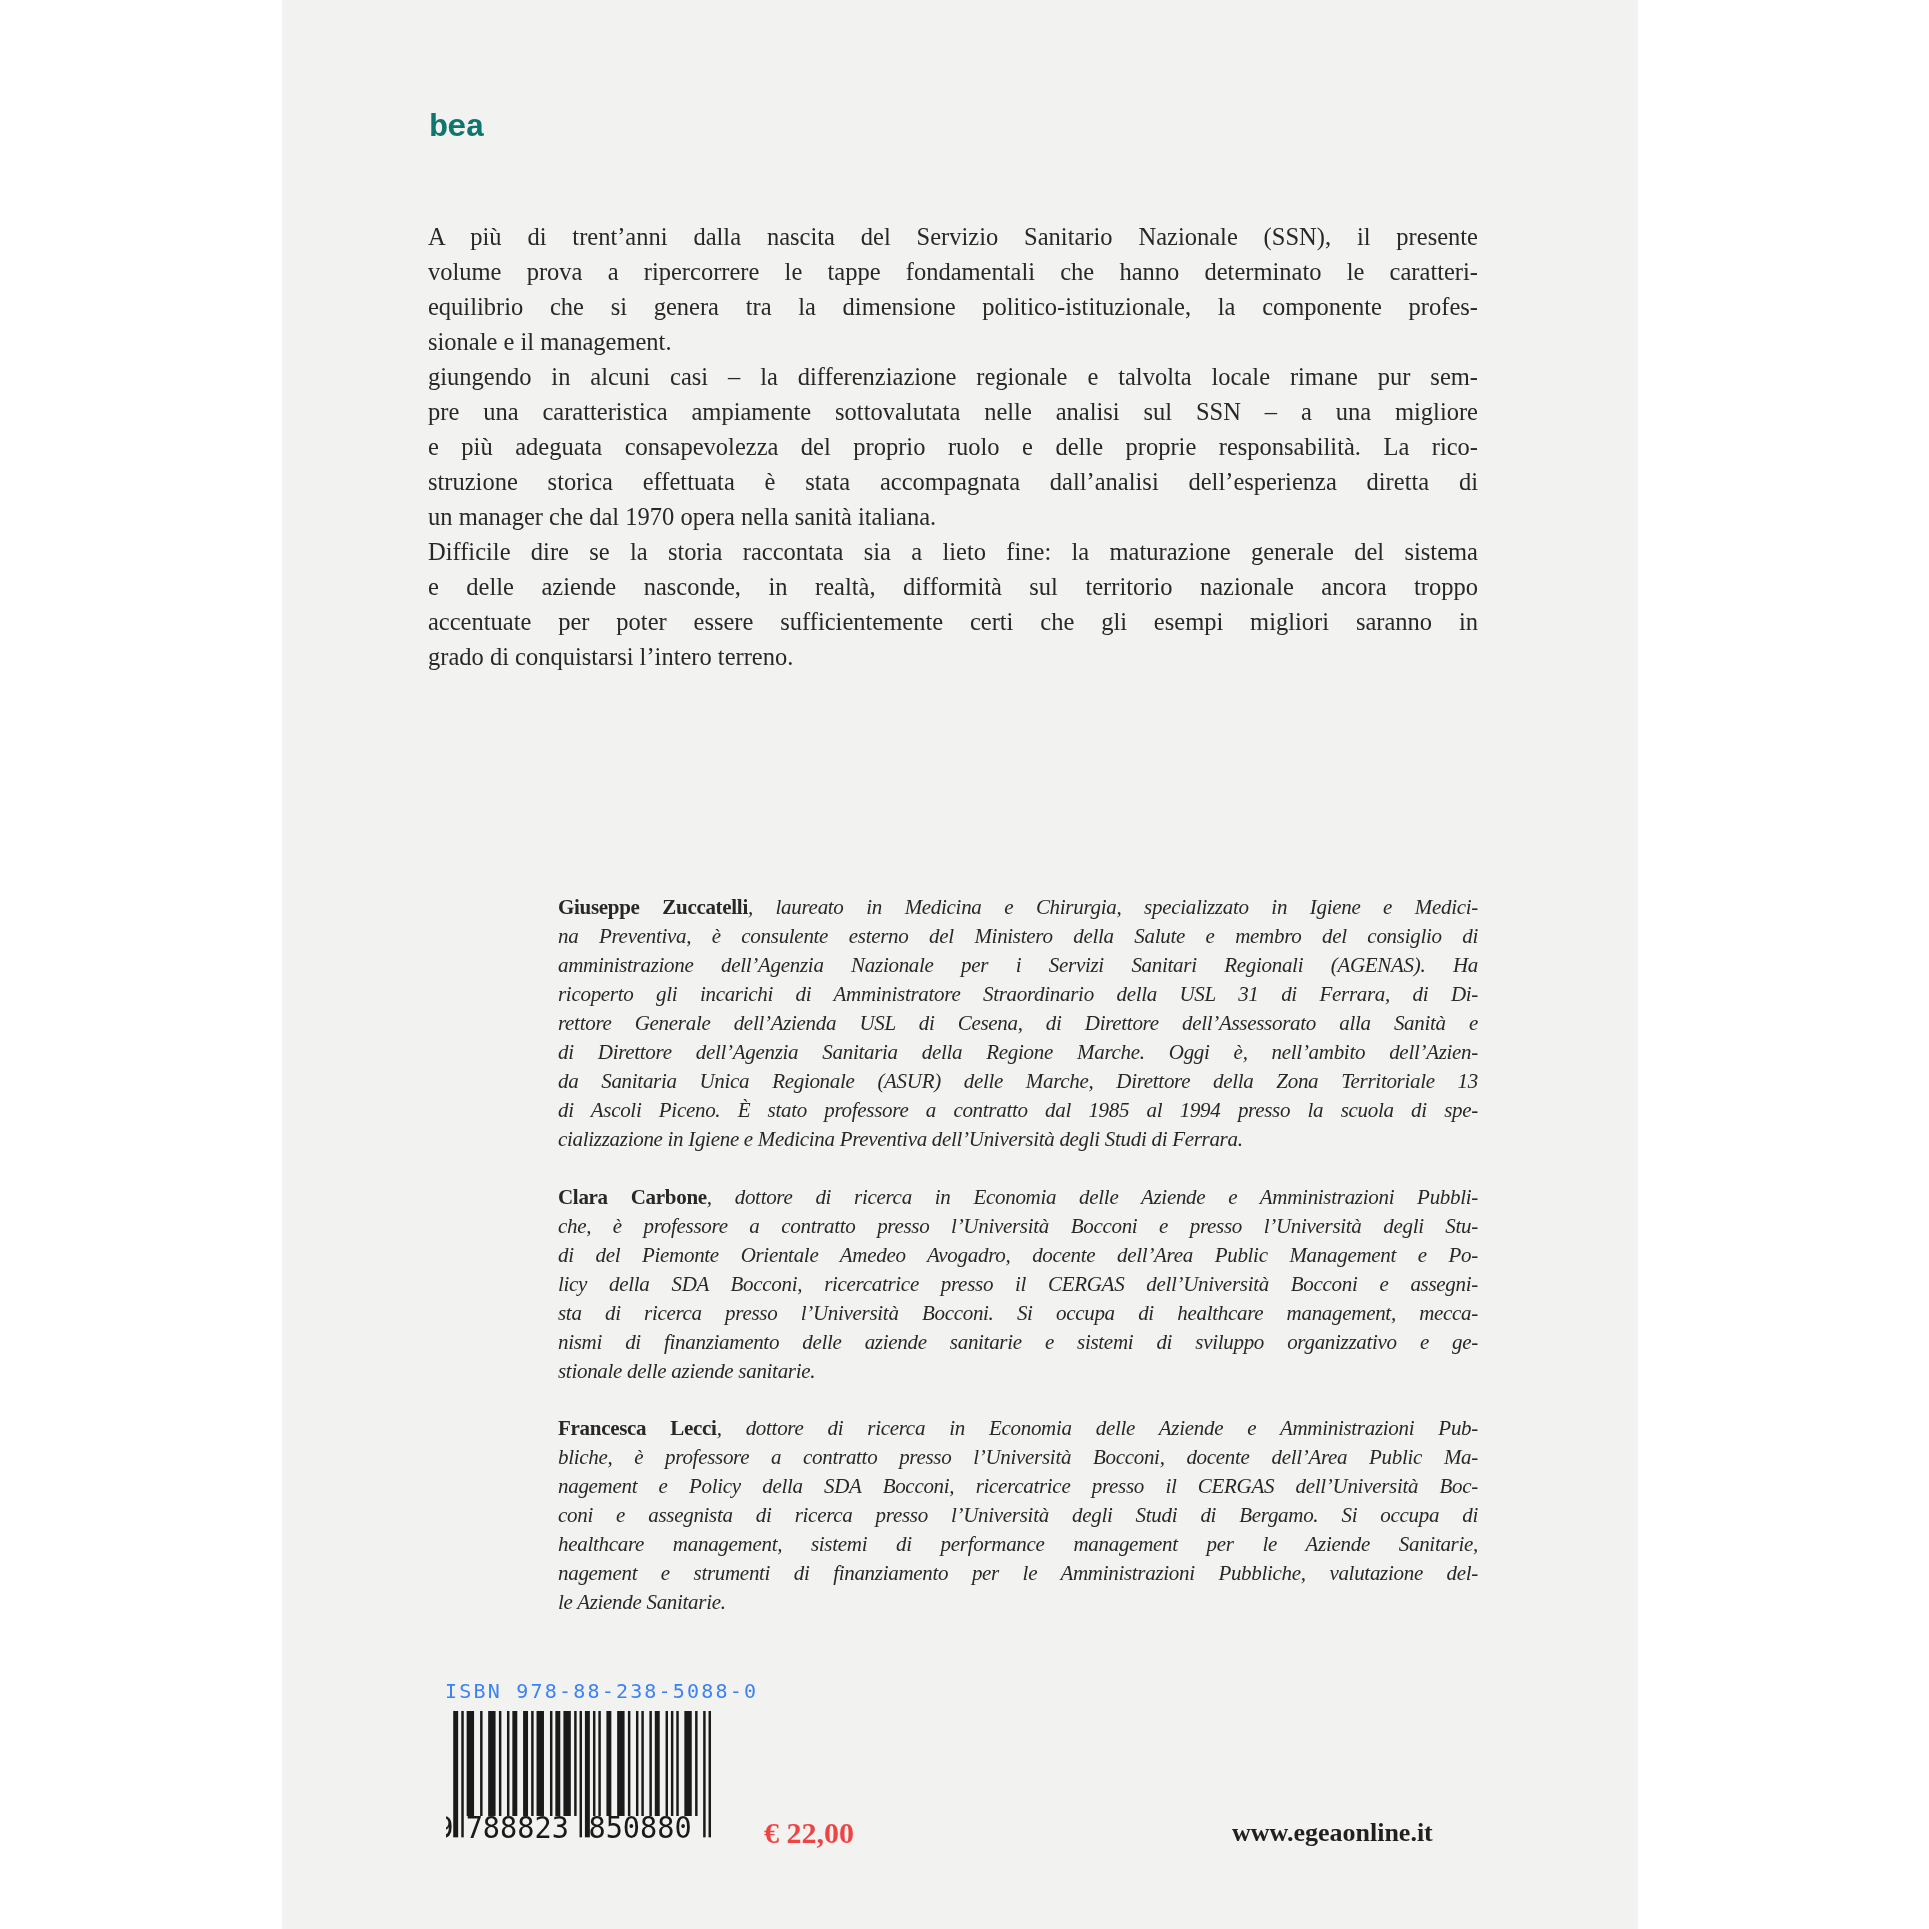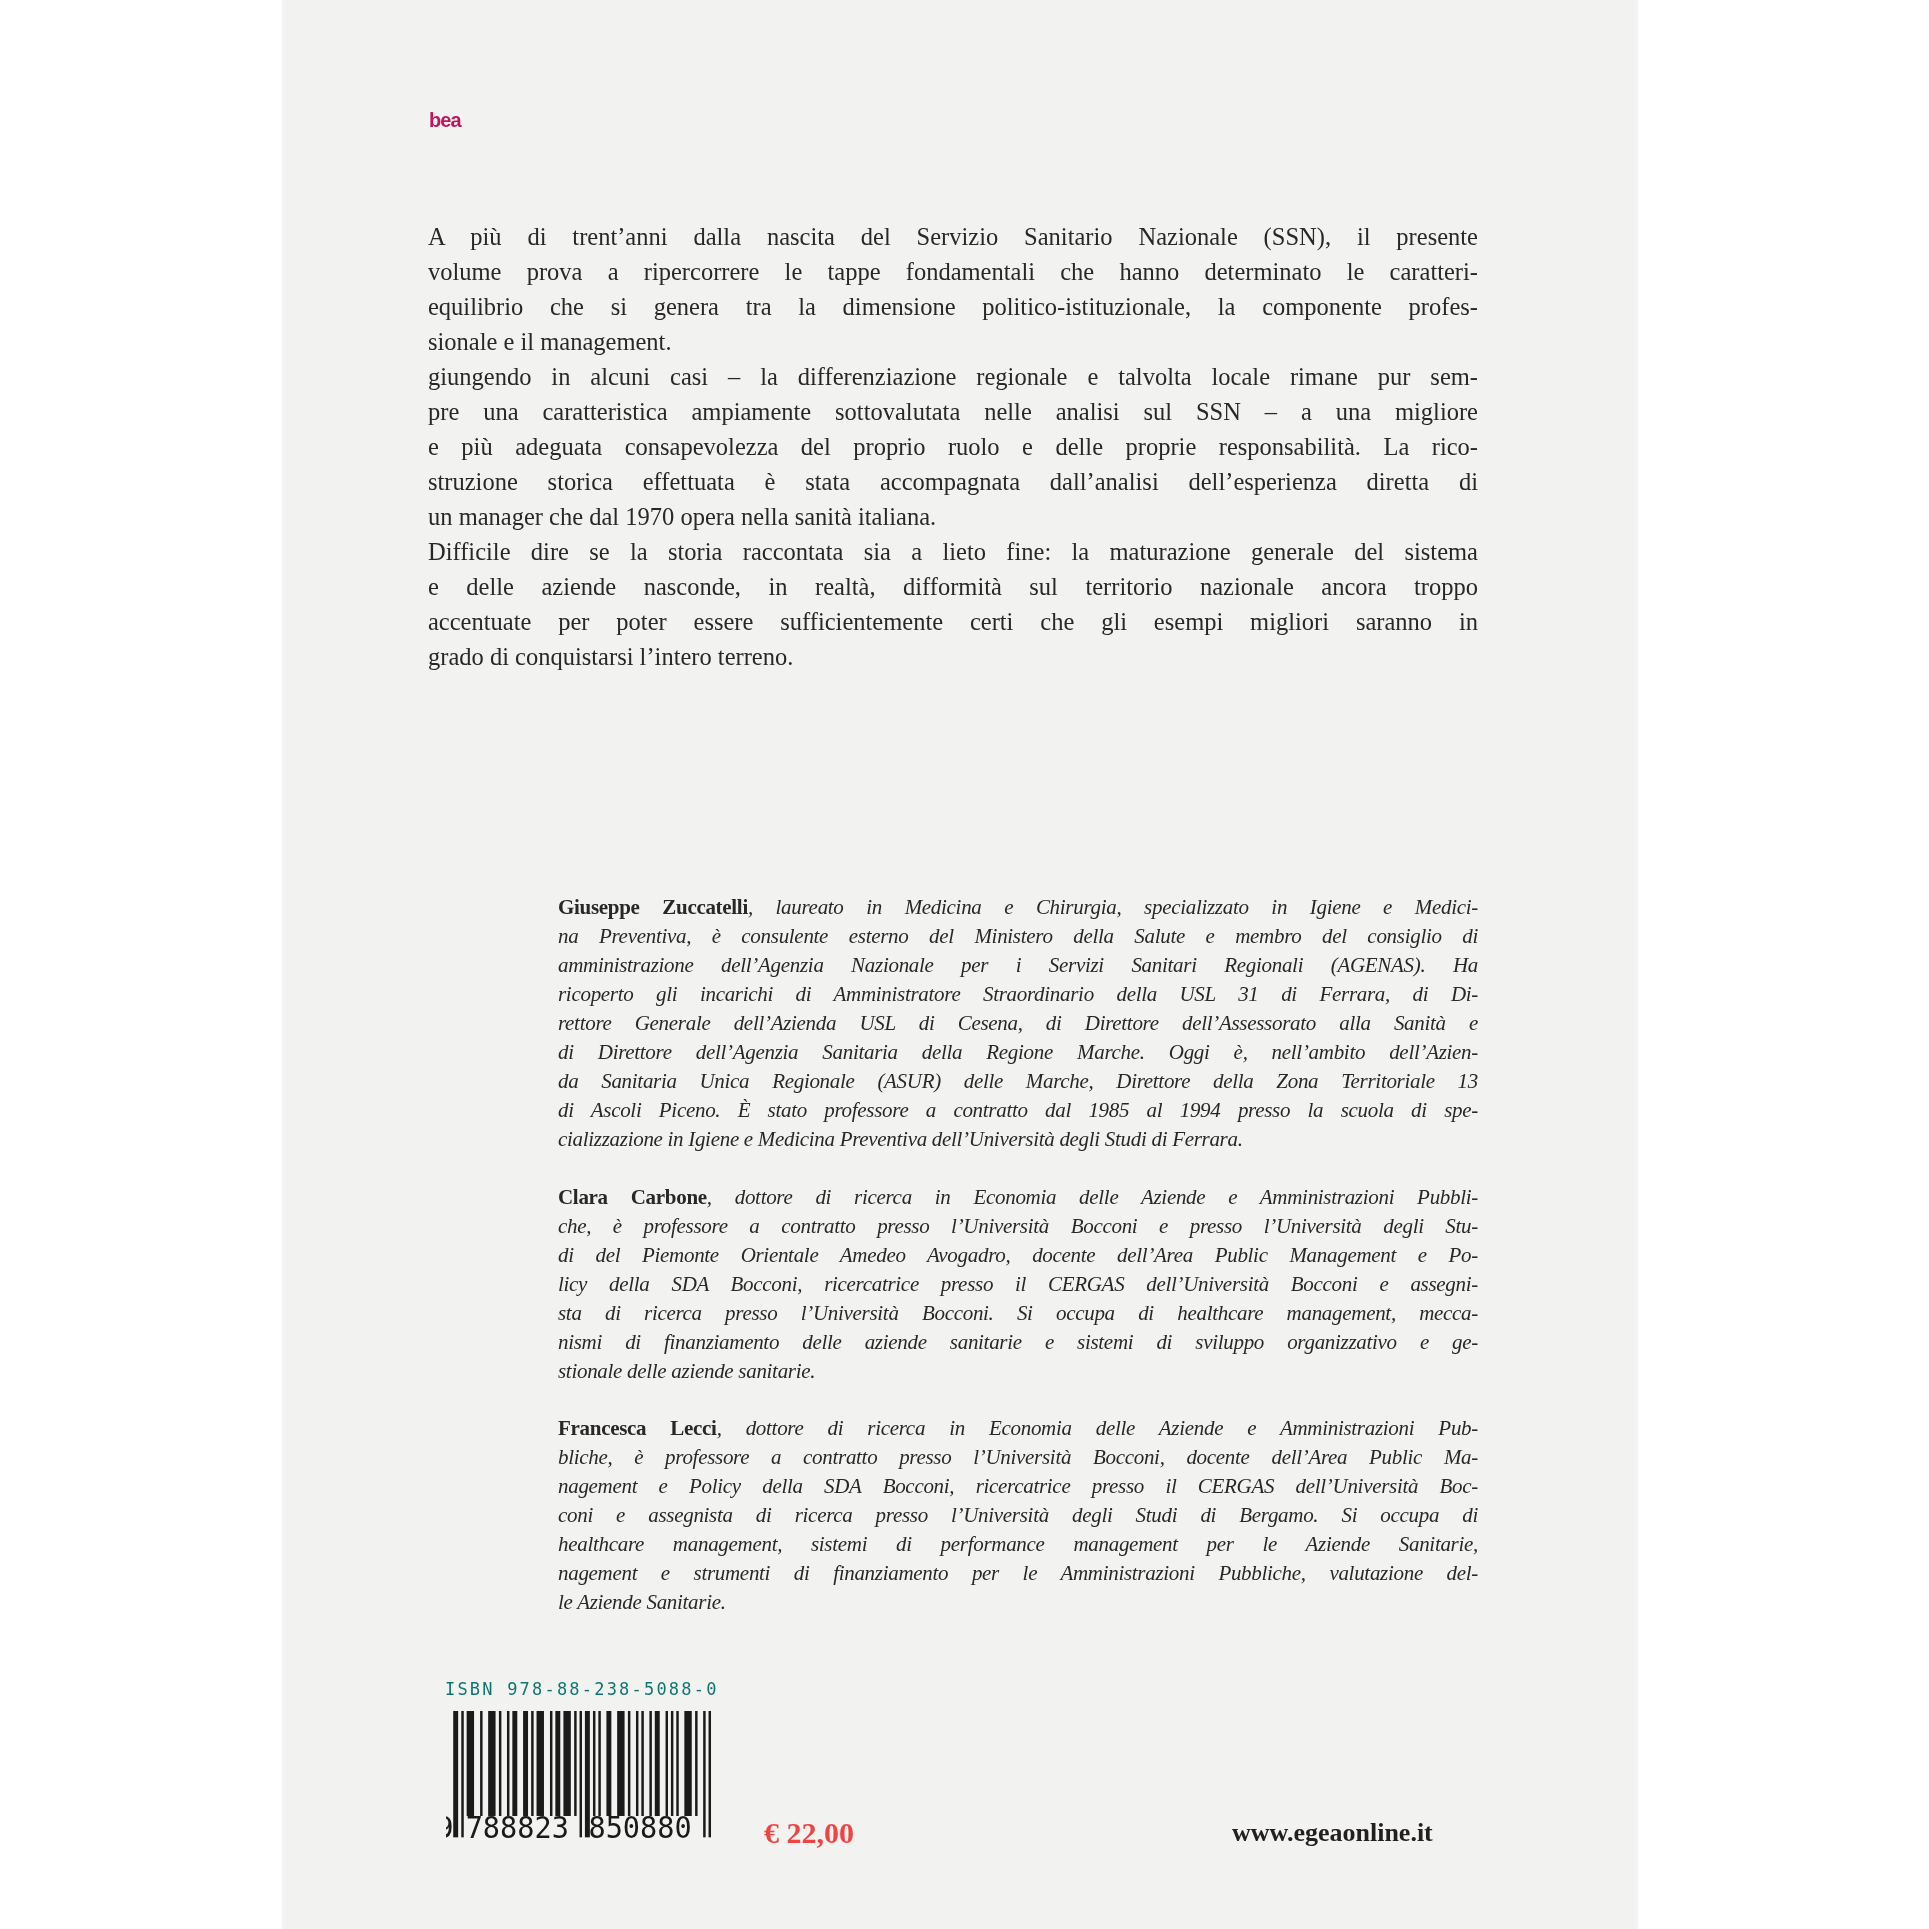--- a/index.html
+++ b/index.html
@@ -3,22 +3,22 @@
 <meta charset="utf-8">
 <style>
   html, body { margin: 0; padding: 0; background: #ffffff; }
   body { width: 1929px; height: 1929px; position: relative; overflow: hidden; }
   .page {
     position: absolute; left: 282px; top: 0; width: 1356px; height: 1929px;
     background: #f2f2f1;
   }
   .logo {
     position: absolute; left: 429px; top: 109px;
-    font-family: Liberation Sans, sans-serif; font-weight: bold;
-    font-size: 20px; letter-spacing: -0.9px; color: #be185d;
+    font-family: Liberation Mono, monospace; font-weight: bold;
+    font-size: 32px; letter-spacing: -0.9px; color: #0f766e;
   }
   .blurb {
     position: absolute; left: 428px; top: 219px; width: 1050px;
     font-family: "Liberation Serif", serif; font-size: 24.5px;
     line-height: 35px; color: #2a2727; text-align: justify;
   }
   .blurb p { margin: 0; text-align-last: left; }
   .line { display: block; text-align: justify; text-align-last: justify; white-space: nowrap; }
   .line.last { text-align-last: left; }
   .bios {
@@ -26,22 +26,22 @@
     font-family: "Liberation Serif", serif; font-size: 21px;
     line-height: 29px; color: #2a2727;
   }
   .bio { margin: 0 0 28.5px 0; }
   .bio .name { font-weight: bold; font-style: normal; }
   .bio .text { font-style: italic; }
   .bio .l { display: block; text-align: justify; text-align-last: justify; white-space: nowrap; letter-spacing: -0.3px; }
   .bio .l.last { text-align-last: left; }
   .isbn {
     position: absolute; left: 445px; top: 1679px;
-    font-family: "DejaVu Sans Mono", monospace; font-size: 17px;
-    letter-spacing: 2.2px; color: #0f766e;
+    font-family: "DejaVu Sans Mono", monospace; font-size: 20px;
+    letter-spacing: 2.2px; color: #3b82f6;
   }
   .barcode {
     position: absolute; left: 446px; top: 1711px; width: 276px; height: 129px;
   }
   .price {
     position: absolute; left: 764px; top: 1816px;
     font-family: "Liberation Serif", serif; font-weight: bold;
     font-size: 30px; color: #ef4444;
   }
   .website {

